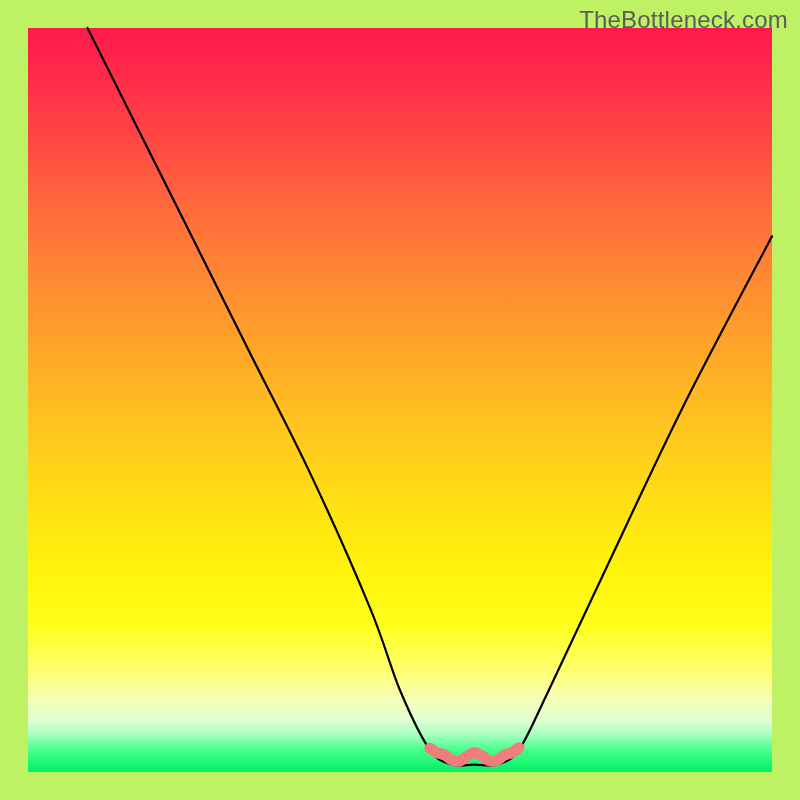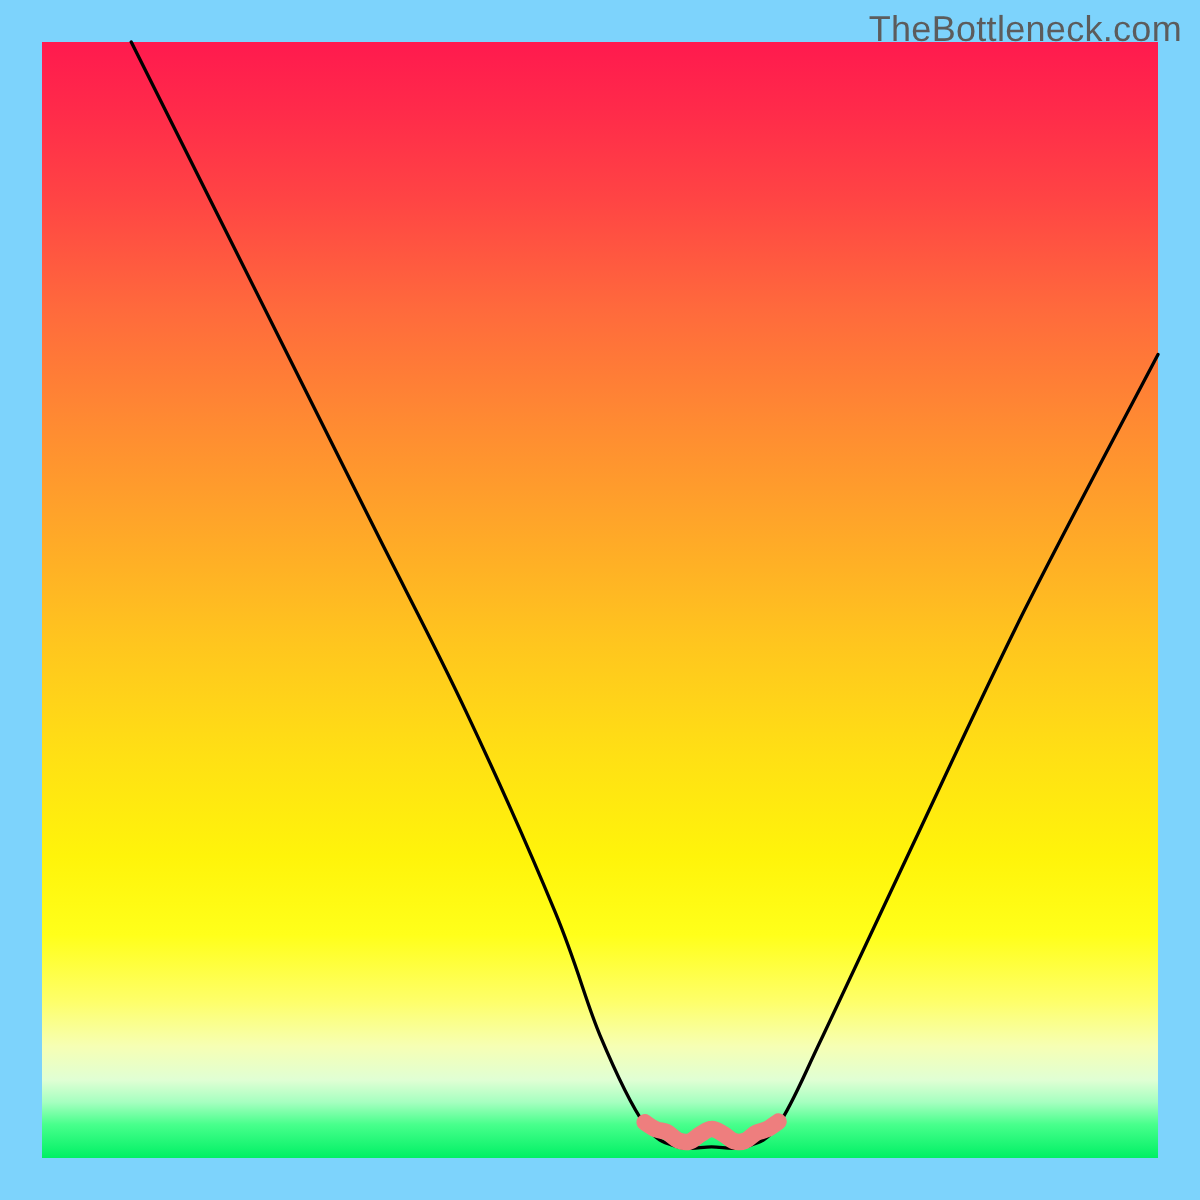--- a/index.html
+++ b/index.html
@@ -8,21 +8,21 @@
     width: 800px;
     height: 800px;
     background: #000;
     overflow: hidden;
     font-family: Arial, Helvetica, sans-serif;
   }
   .frame {
     position: relative;
     width: 800px;
     height: 800px;
-    background: #7dd3fc;
+    background: #bef264;
     text-align: right;
   }
   .watermark {
     position: absolute;
     top: 6px;
     right: 12px;
     color: #5c5c5c;
     font-size: 24px;
     font-weight: 400;
     letter-spacing: 0.2px;

